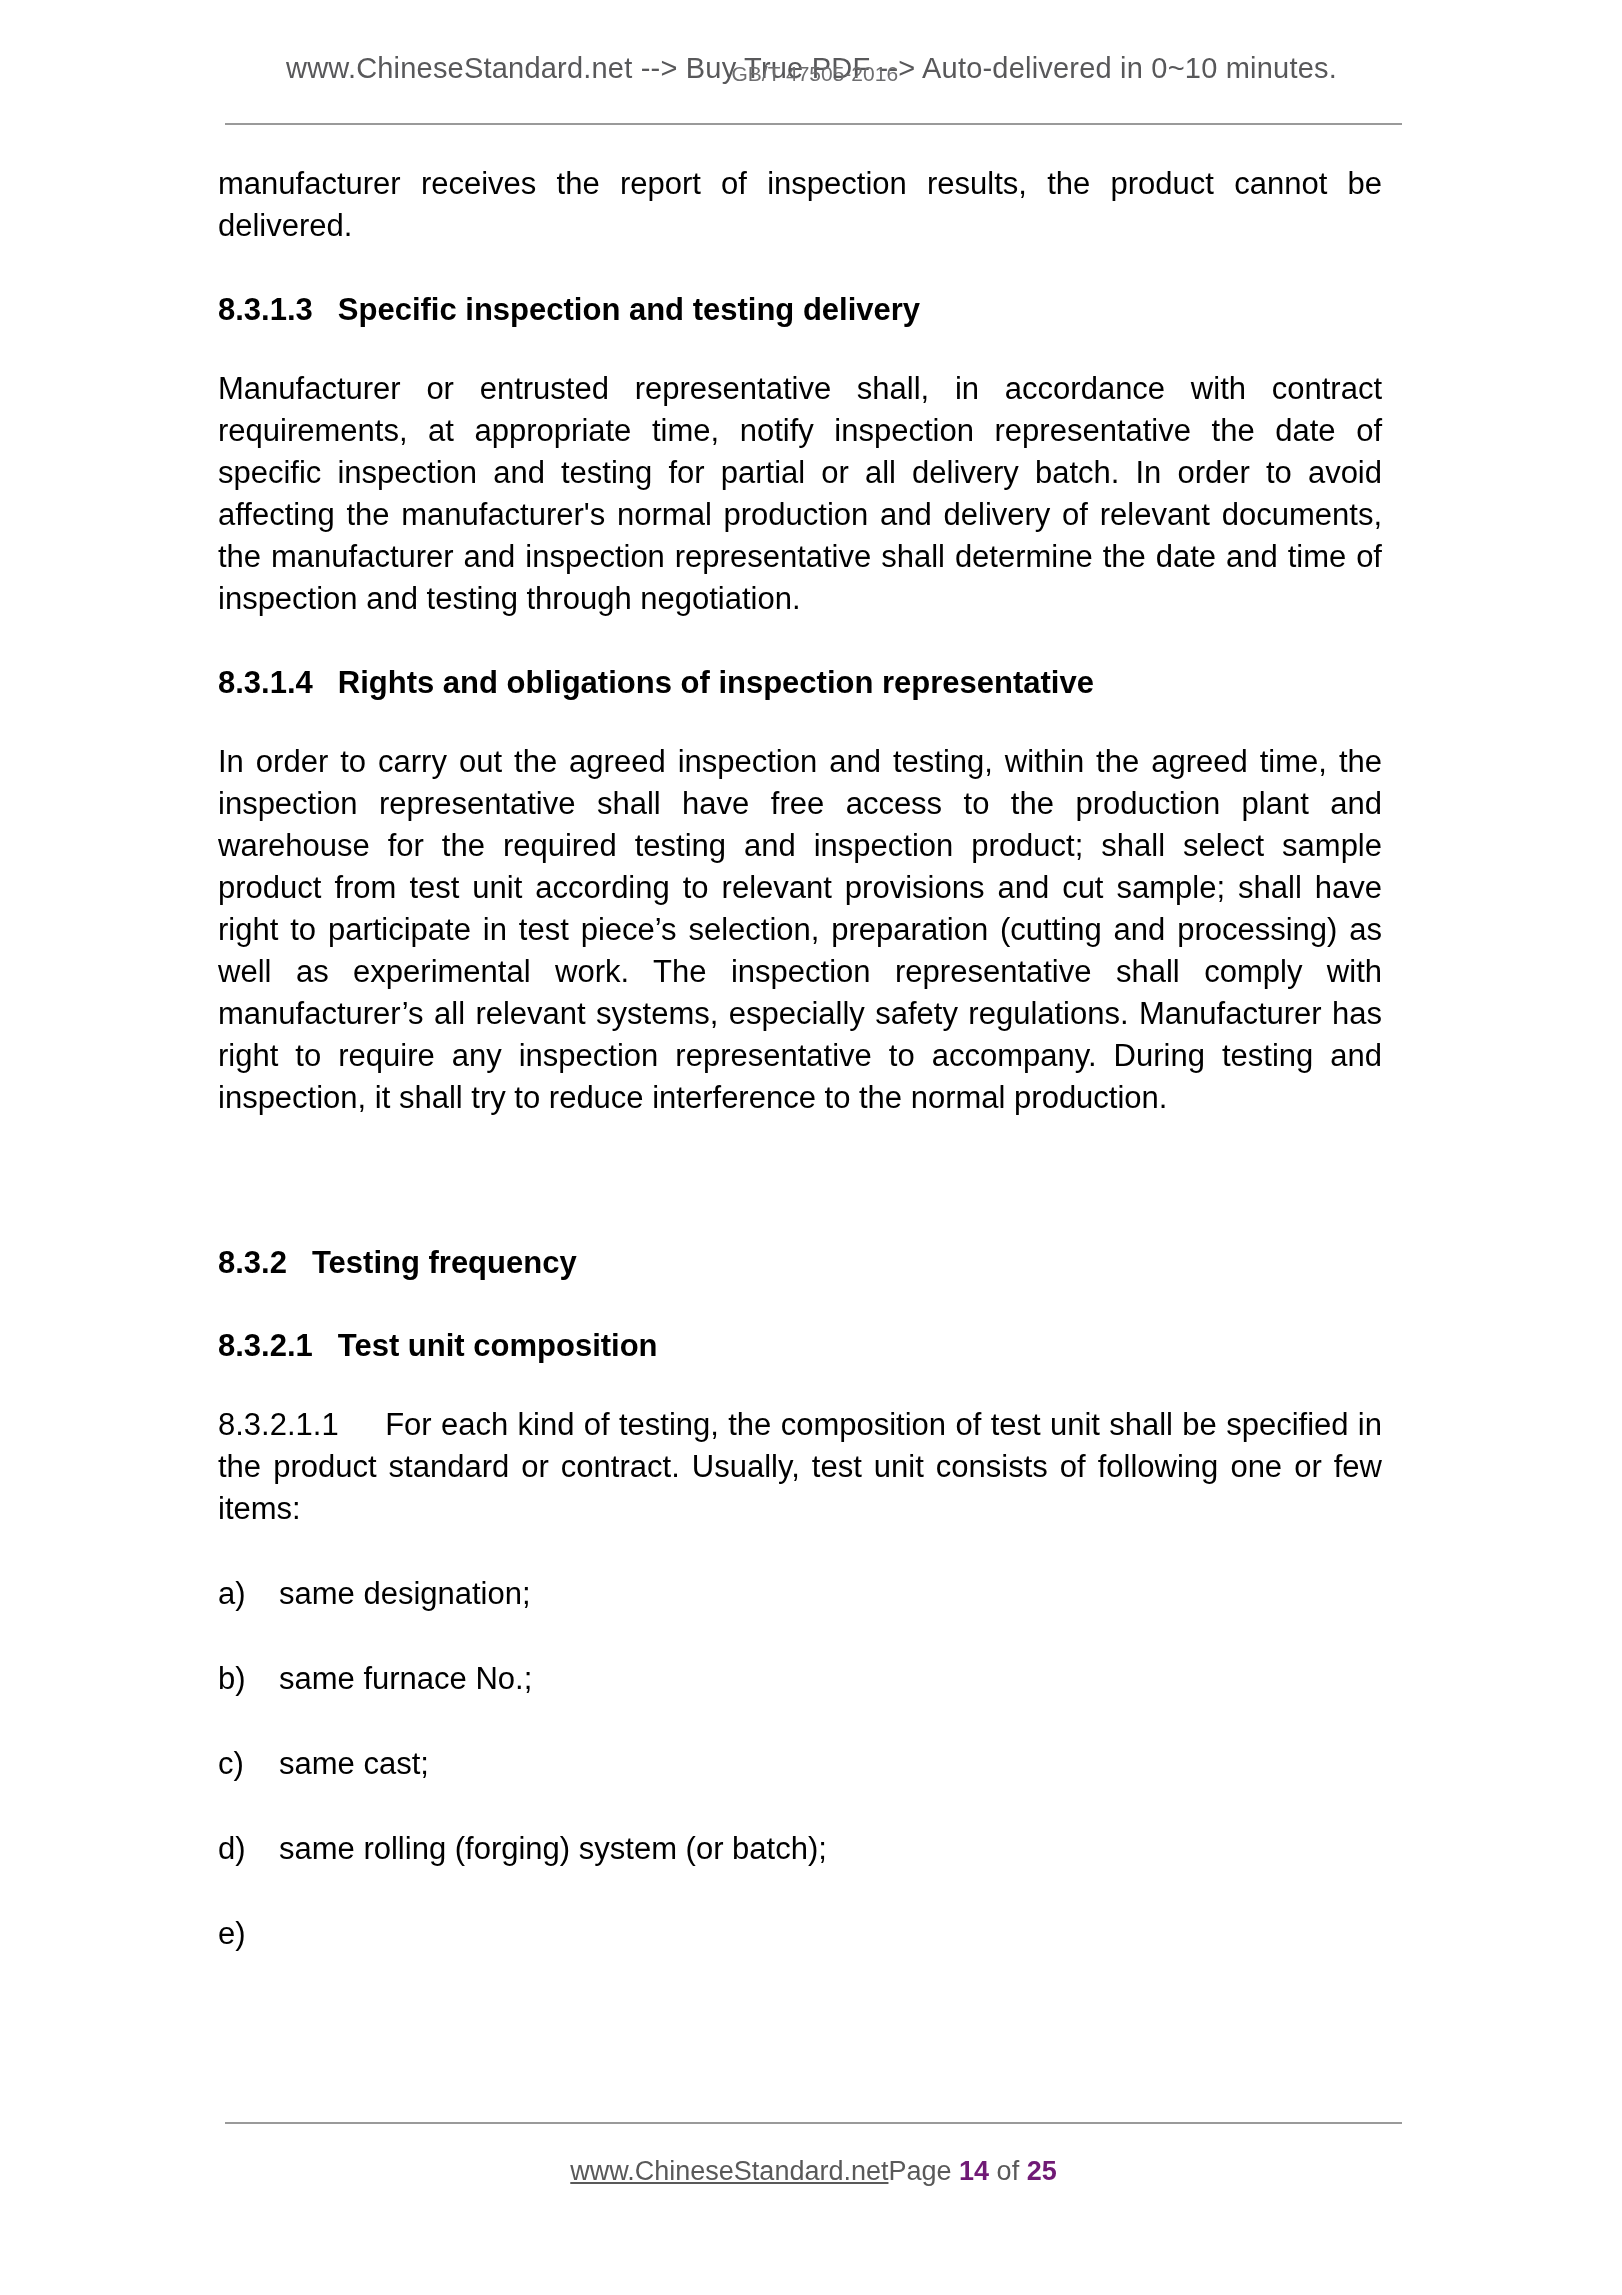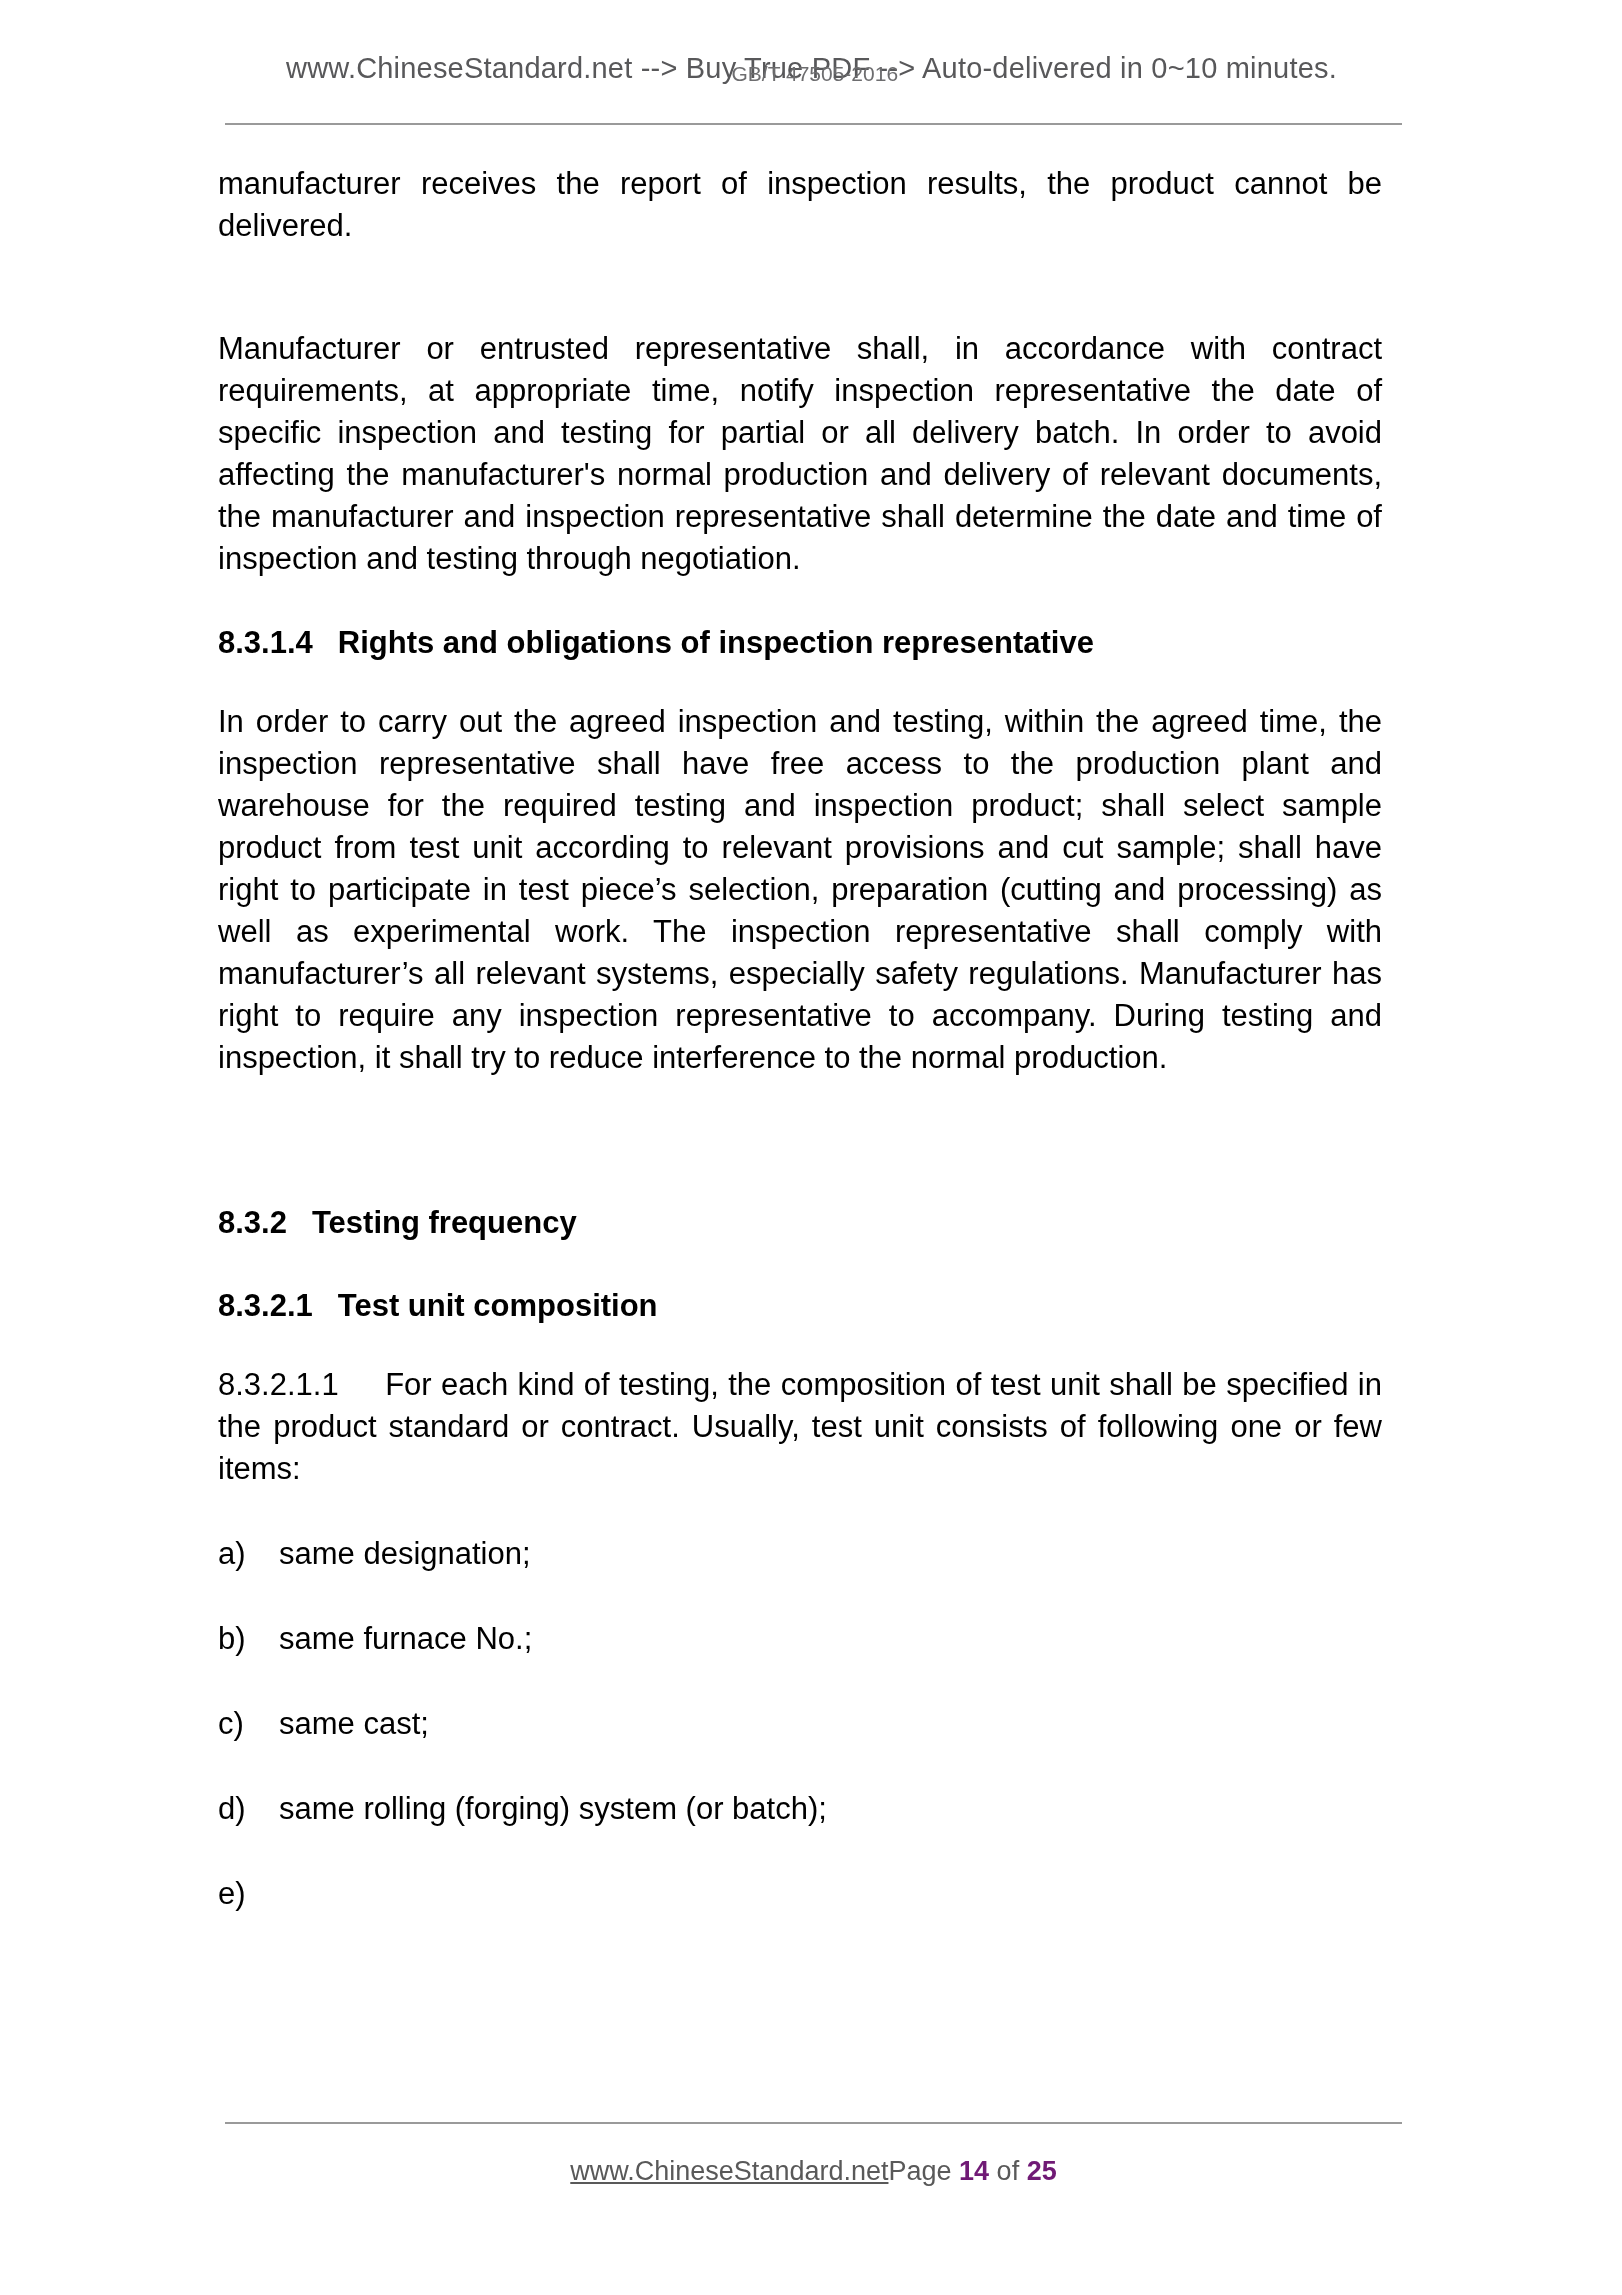--- a/index.html
+++ b/index.html
@@ -166,20 +166,23 @@
     <div class="header-watermark">GB/T 47505-2016</div>
   </div>
   <div class="header-rule"></div>
 
   <div class="content">
 
     <p class="body-text">manufacturer receives the report of inspection results, the product cannot be delivered.</p>
 
     <div class="gap-head"></div>
 
+    <h3 class="heading">
+      <span class="num">8.3.1.3</span><span class="sp"></span><span>Specific inspection and testing delivery</span>
+    </h3>
 
     <div class="gap-after-head"></div>
 
     <p class="body-text">Manufacturer or entrusted representative shall, in accordance with contract requirements, at appropriate time, notify inspection representative the date of specific inspection and testing for partial or all delivery batch. In order to avoid affecting the manufacturer's normal production and delivery of relevant documents, the manufacturer and inspection representative shall determine the date and time of inspection and testing through negotiation.</p>
 
     <div class="gap-head"></div>
 
     <h3 class="heading">
       <span class="num">8.3.1.4</span><span class="sp"></span><span>Rights and obligations of inspection representative</span>
     </h3>

